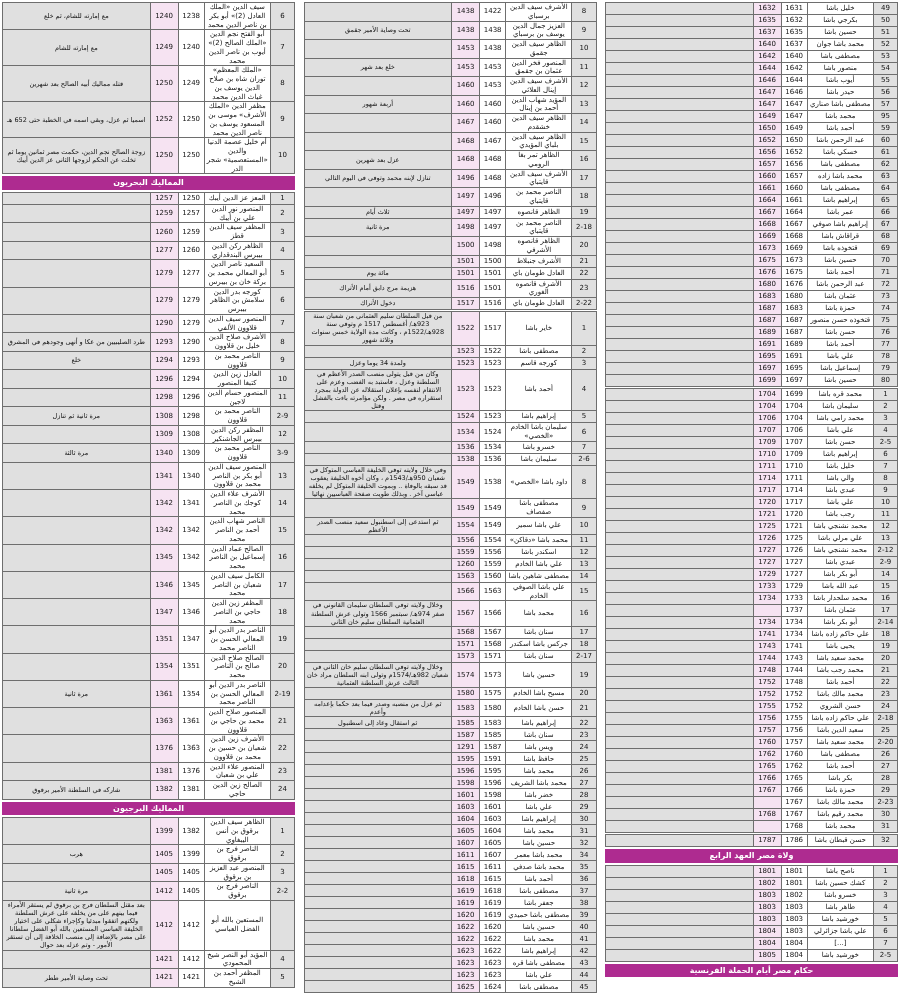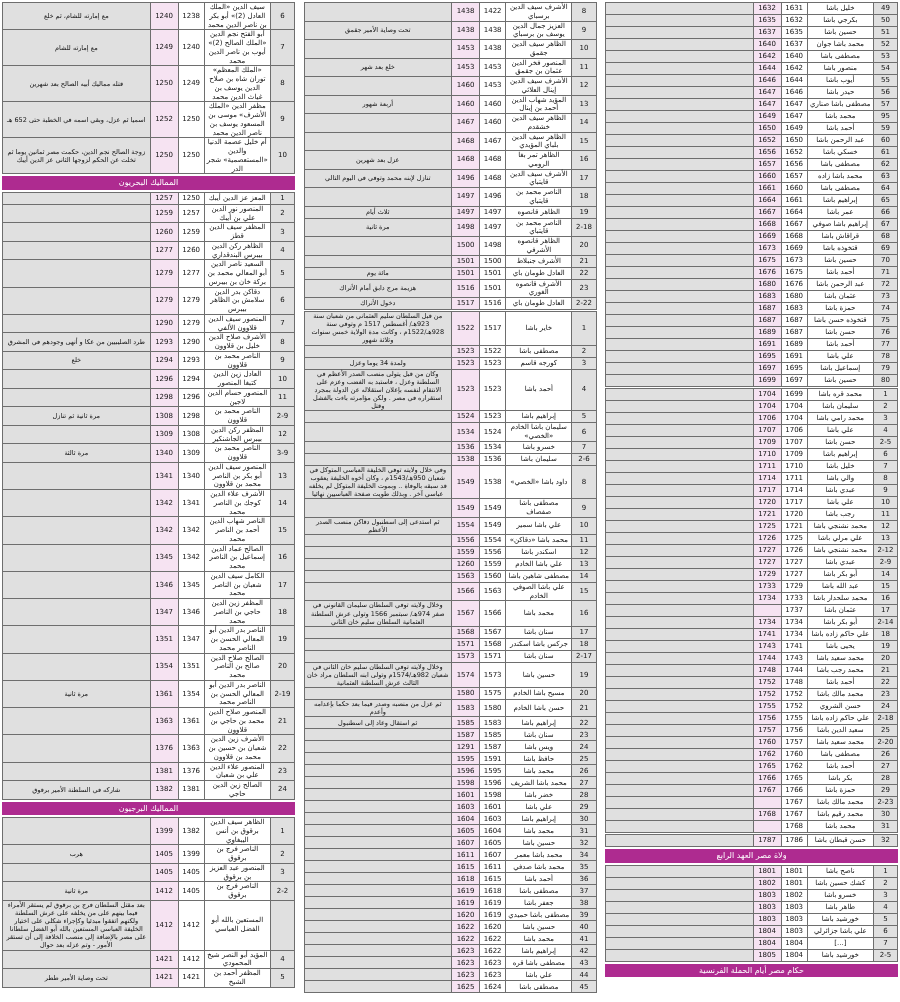--- a/index.html
+++ b/index.html
@@ -7,21 +7,21 @@
   .cols{display:flex;flex-direction:row-reverse;justify-content:space-between;align-items:flex-start;}
   .col{width:293px;display:flex;flex-direction:column;}
   table{border-collapse:collapse;width:100%;table-layout:fixed;direction:rtl;margin:0 0 1px 0;}
   td{border:1px solid #6e6e6e;padding:0 2px;font-size:7px;line-height:1.25;text-align:center;vertical-align:middle;height:11px;word-wrap:break-word;color:#111;}
   td.num{background:#e0e0e0;direction:ltr;font-size:7px;}
   td.name{background:#ffffff;font-size:7px;}
   td.y1{background:#ffffff;font-size:7px;}
   td.y2{background:#f6e3f2;font-size:7px;}
   td.note{background:#e0e0e0;font-size:6.5px;}
   col.w-num{width:24px;} col.w-name{width:66px;} col.w-y1{width:26px;} col.w-y2{width:28px;} col.w-note{width:147px;}
-  .band{background:#ae2b90;color:#fff;font-weight:normal;font-size:8px;text-align:center;padding:2px 0 2.5px 0;margin:1px 0 2px 0;}
+  .band{background:#ae2b90;color:#fff;font-weight:bold;font-size:8px;text-align:center;padding:2px 0 2.5px 0;margin:1px 0 2px 0;}
 </style>
 </head>
 <body>
 
 <div class="page">
   <div class="cols">
       <div class="col">
         <table>
           <colgroup>
             <col class="w-num">
@@ -108,21 +108,21 @@
             </tr>
             <tr>
               <td class="num">5</td>
               <td class="name">السعيد ناصر الدين أبو المعالي محمد بن بركة خان بن بيبرس</td>
               <td class="y1">1277</td>
               <td class="y2">1279</td>
               <td class="note"></td>
             </tr>
             <tr>
               <td class="num">6</td>
-              <td class="name">دقاكن بدر الدين سلامش بن الظاهر بيبرس</td>
+              <td class="name">كورجه بدر الدين سلامش بن الظاهر بيبرس</td>
               <td class="y1">1279</td>
               <td class="y2">1279</td>
               <td class="note"></td>
             </tr>
             <tr>
               <td class="num">7</td>
               <td class="name">المنصور سيف الدين قلاوون الألفي</td>
               <td class="y1">1279</td>
               <td class="y2">1290</td>
               <td class="note"></td>
@@ -546,21 +546,21 @@
               <td class="name">مصطفى باشا صفصاف</td>
               <td class="y1">1549</td>
               <td class="y2">1549</td>
               <td class="note"></td>
             </tr>
             <tr>
               <td class="num">10</td>
               <td class="name">علي باشا سمير</td>
               <td class="y1">1549</td>
               <td class="y2">1554</td>
-              <td class="note">ثم استدعى إلى اسطنبول دقاكن منصب الصدر الأعظم</td>
+              <td class="note">ثم استدعى إلى اسطنبول سعيد منصب الصدر الأعظم</td>
             </tr>
             <tr>
               <td class="num">11</td>
               <td class="name">محمد باشا «دقاكن»</td>
               <td class="y1">1554</td>
               <td class="y2">1556</td>
               <td class="note"></td>
             </tr>
             <tr>
               <td class="num">12</td>
@@ -990,21 +990,21 @@
             </tr>
             <tr>
               <td class="num">74</td>
               <td class="name">حمزة باشا</td>
               <td class="y1">1683</td>
               <td class="y2">1687</td>
               <td class="note"></td>
             </tr>
             <tr>
               <td class="num">75</td>
-              <td class="name">قتخوذه حسن باشا</td>
+              <td class="name">قتخوذه حسن منصور</td>
               <td class="y1">1687</td>
               <td class="y2">1687</td>
               <td class="note"></td>
             </tr>
             <tr>
               <td class="num">76</td>
               <td class="name">حسن باشا</td>
               <td class="y1">1687</td>
               <td class="y2">1689</td>
               <td class="note"></td>

